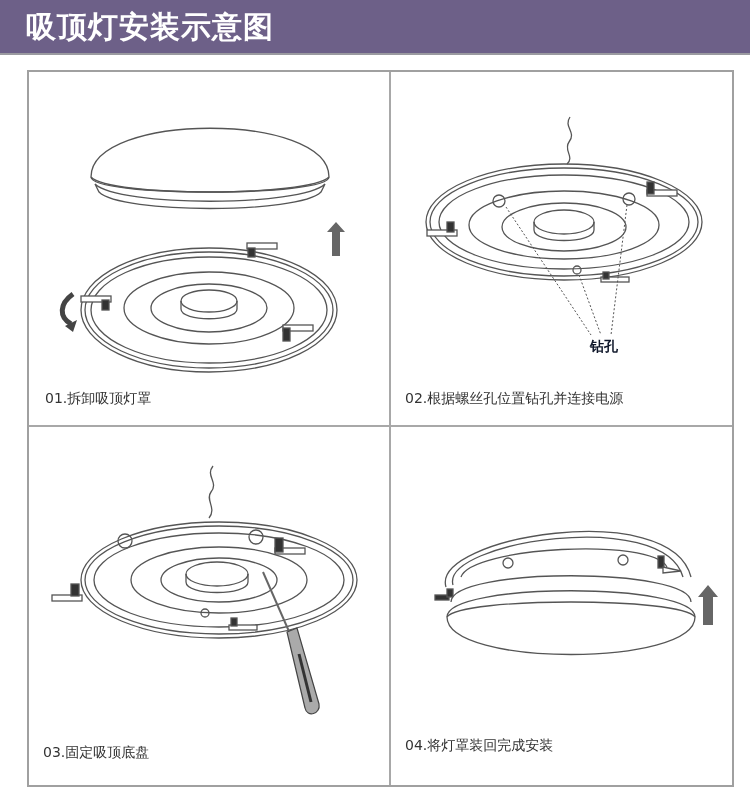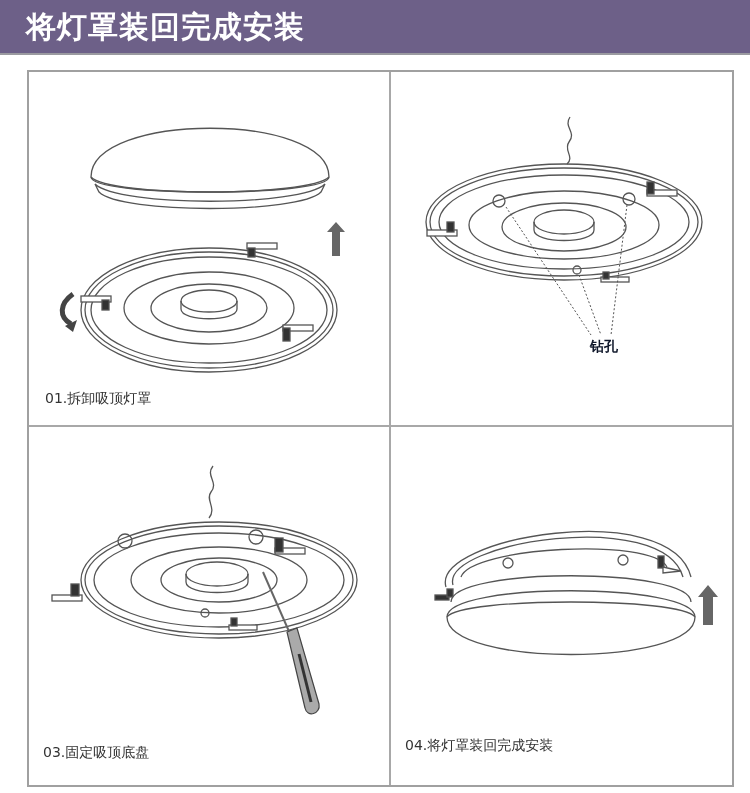--- a/index.html
+++ b/index.html
@@ -11,21 +11,21 @@
   .hline { position:absolute; left:0; top:353px; height:2px; width:100%; background:#a8a8a8; }
   .panel { position:absolute; }
   .panel svg { position:absolute; left:0; top:0; }
   .caption { position:absolute; font-size:14px; color:#333333; font-family:"DejaVu Sans",sans-serif; }
   .drill-label { position:absolute; font-size:14px; color:#0f172a; font-weight:bold; }
 </style>
 </head>
 <body>
 
 <div class="header">
-  <div class="title">将灯罩装回完成安装</div>
+  <div class="title">吸顶灯安装示意图</div>
 </div>
 
 <div class="grid">
   <div class="vline"></div>
   <div class="hline"></div>
 
   <div class="panel" style="left:0;top:0;width:360px;height:434px;">
     <svg width="360" height="353">
       <g fill="none" stroke="#555" stroke-width="1.3">
 
@@ -87,20 +87,21 @@
         <rect x="210" y="205" width="28" height="5" fill="#fff"></rect>
         <rect x="212" y="200" width="6" height="7" fill="#333"></rect>
         <g stroke-dasharray="2,2" stroke-width="1">
           <line x1="115" y1="135" x2="200" y2="263"></line>
           <line x1="188" y1="203" x2="210" y2="263"></line>
           <line x1="236" y1="133" x2="220" y2="263"></line>
         </g>
       </g>
     </svg>
     <div class="drill-label" style="left:199px;top:266px;">钻孔</div>
+    <div class="caption" style="left:14px;top:318px;">02.根据螺丝孔位置钻孔并连接电源</div>
   </div>
 
   <div class="panel" style="left:0;top:352px;width:360px;height:360px;">
     <svg width="360" height="360">
       <g fill="none" stroke="#555" stroke-width="1.3">
         <path d="M184,42 C176,52 190,58 182,68 C176,76 188,84 180,94"></path>
         <g>
           <ellipse cx="190" cy="156" rx="138" ry="58"></ellipse>
           <ellipse cx="190" cy="156" rx="134" ry="54"></ellipse>
           <ellipse cx="190" cy="156" rx="125" ry="47"></ellipse>

